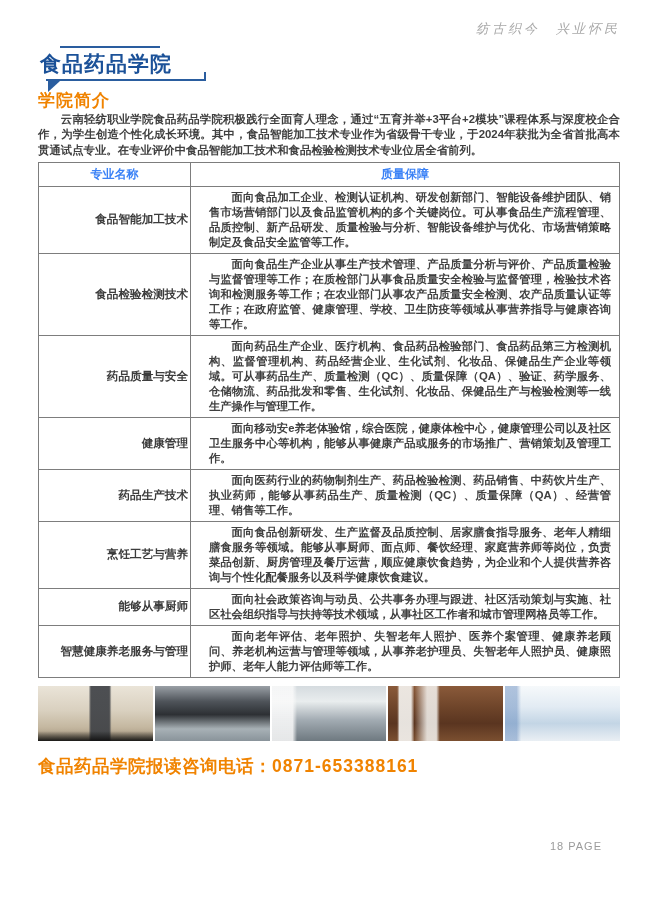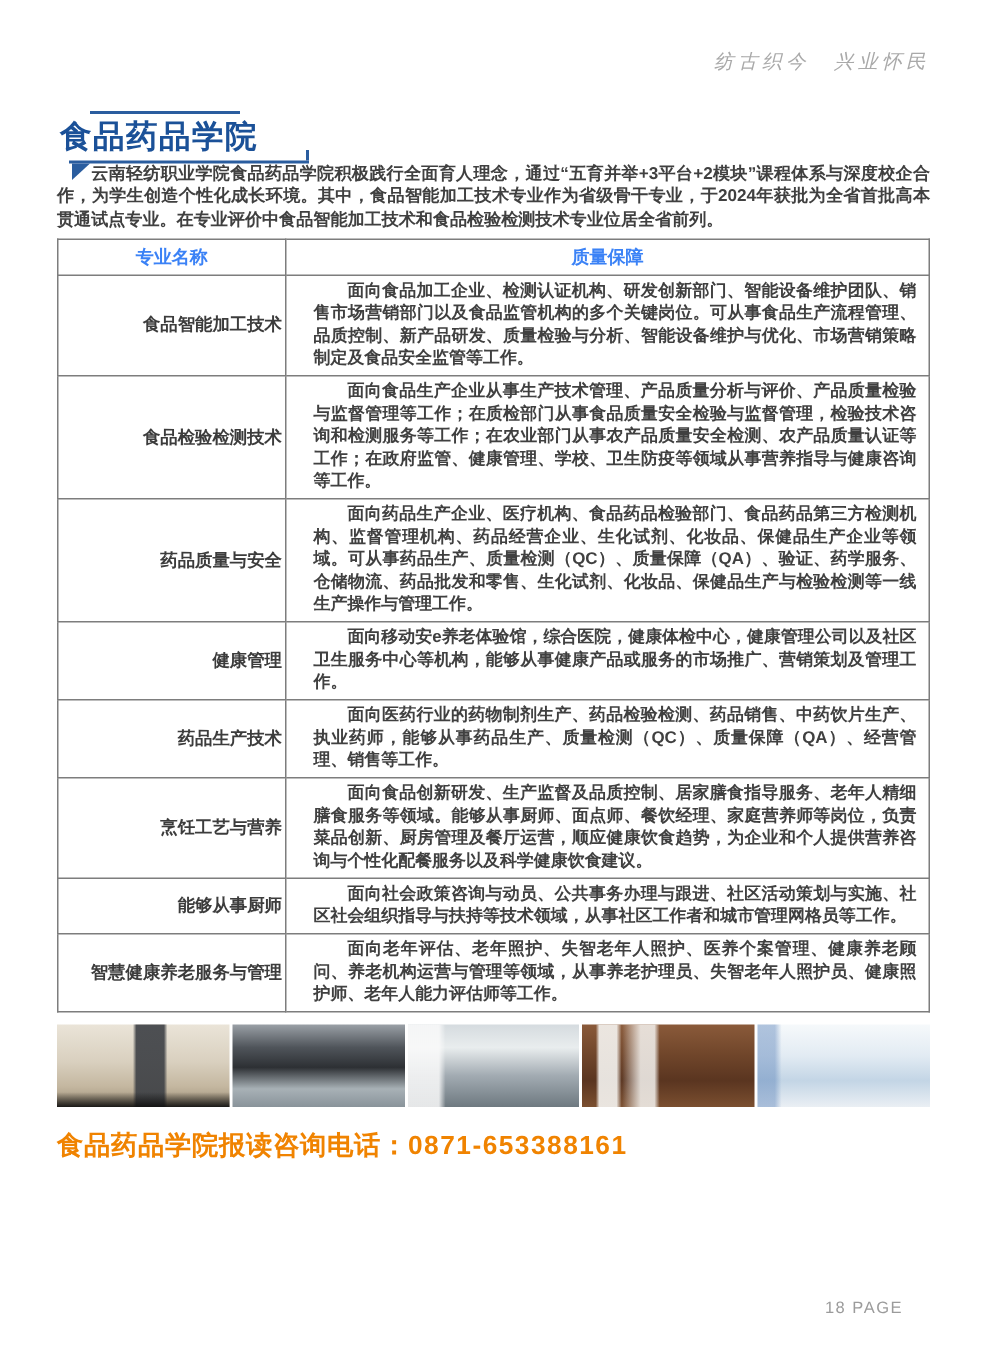--- a/index.html
+++ b/index.html
@@ -4,35 +4,35 @@
 <style>
   * { margin:0; padding:0; box-sizing:border-box; }
   html,body { width:658px; height:900px; }
   body {
     background:#ffffff;
     font-family:"Liberation Sans","DejaVu Sans",sans-serif;
     color:#3c3c3c;
     overflow:hidden;
     position:relative;
   }
-  .page { padding:32px 38px 0 38px; }
+  .page { padding:20px 38px 0 38px; }
 
   
   .motto {
     text-align:right;
     font-family:"DejaVu Serif","Liberation Serif",serif;
     font-style:italic;
     font-size:13px;
     color:#a9a9a9;
     letter-spacing:3px;
     height:18px;
   }
 
   
-  .title-block { margin-top:24px; width:190px; }
+  .title-block { margin-top:8px; width:190px; }
   .title-line-top { height:2px; background:#2a5d9f; width:100px; margin-left:22px; }
   .title-text {
     font-size:21px; font-weight:bold; color:#1b5198;
     letter-spacing:1px; padding:3px 0 2px 2px; line-height:26px;
   }
   .title-line-bottom { position:relative; height:2px; background:#2a5d9f; width:160px; margin-left:8px; }
   .title-line-bottom .tail {
     position:absolute; left:2px; top:2px;
     width:0; height:0;
     border-top:11px solid #2a5d9f;
@@ -107,40 +107,41 @@
       linear-gradient(180deg, #f6f9fb 0%, #e2ebf3 38%, #c3d5e5 68%, #eaeff4 100%);
   }
 
   .contact-line {
     margin-top:13px;
     font-size:17.5px; font-weight:bold; color:#f08300; letter-spacing:.5px;
   }
   .contact-line .phone { letter-spacing:1px; }
 
   .footer {
-    position:absolute; right:56px; bottom:22px;
+    position:absolute; right:56px; bottom:48px;
     font-size:11px; color:#9b9b9b; letter-spacing:1px;
   }
 </style>
 </head>
 <body>
 
 <div class="page">
 
   <div class="motto">纺古织今　兴业怀民</div>
 
   <div class="title-block">
     <div class="title-line-top"></div>
     <div class="title-text">食品药品学院</div>
     <div class="title-line-bottom">
       <span class="tail"></span>
       <span class="tick"></span>
     </div>
   </div>
 
+  <div class="section-heading">学院简介</div>
   <div class="intro">
     <p>云南轻纺职业学院食品药品学院积极践行全面育人理念，通过“五育并举+3平台+2模块”课程体系与深度校企合作，为学生创造个性化成长环境。其中，食品智能加工技术专业作为省级骨干专业，于2024年获批为全省首批高本贯通试点专业。在专业评价中食品智能加工技术和食品检验检测技术专业位居全省前列。</p>
   </div>
 
 
   <table class="majors">
     <colgroup>
         <col class="c-major">
         <col>
       </colgroup>

